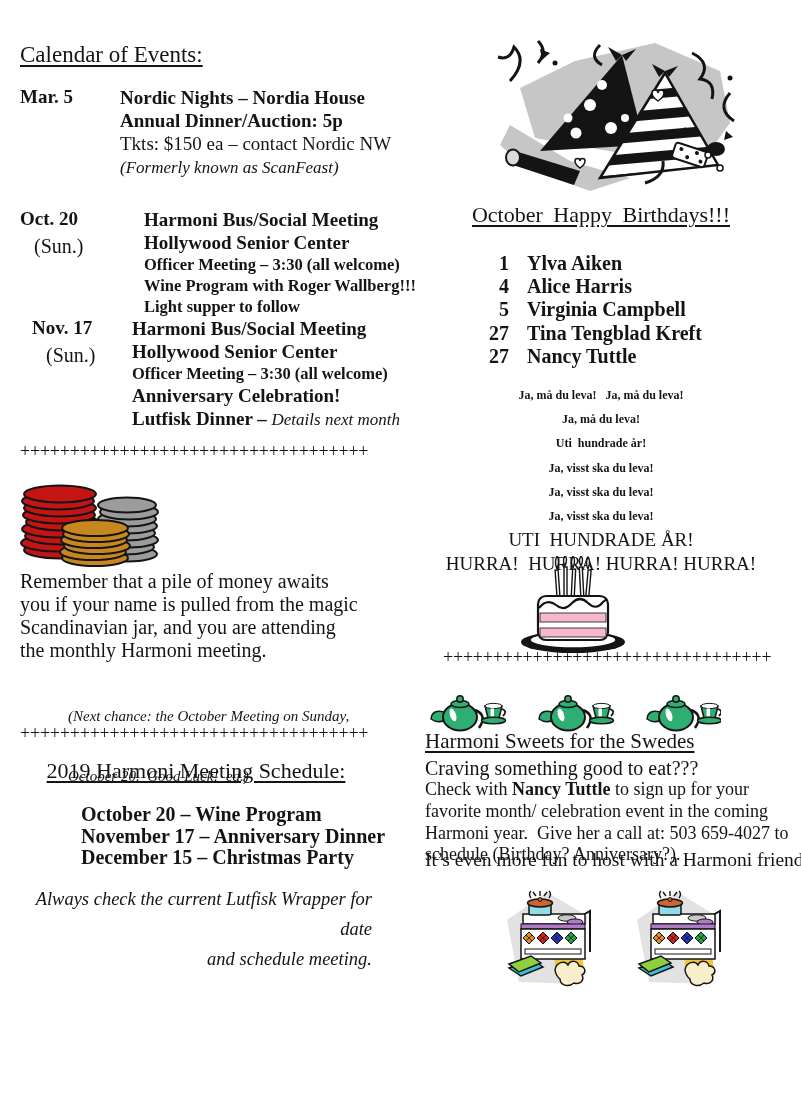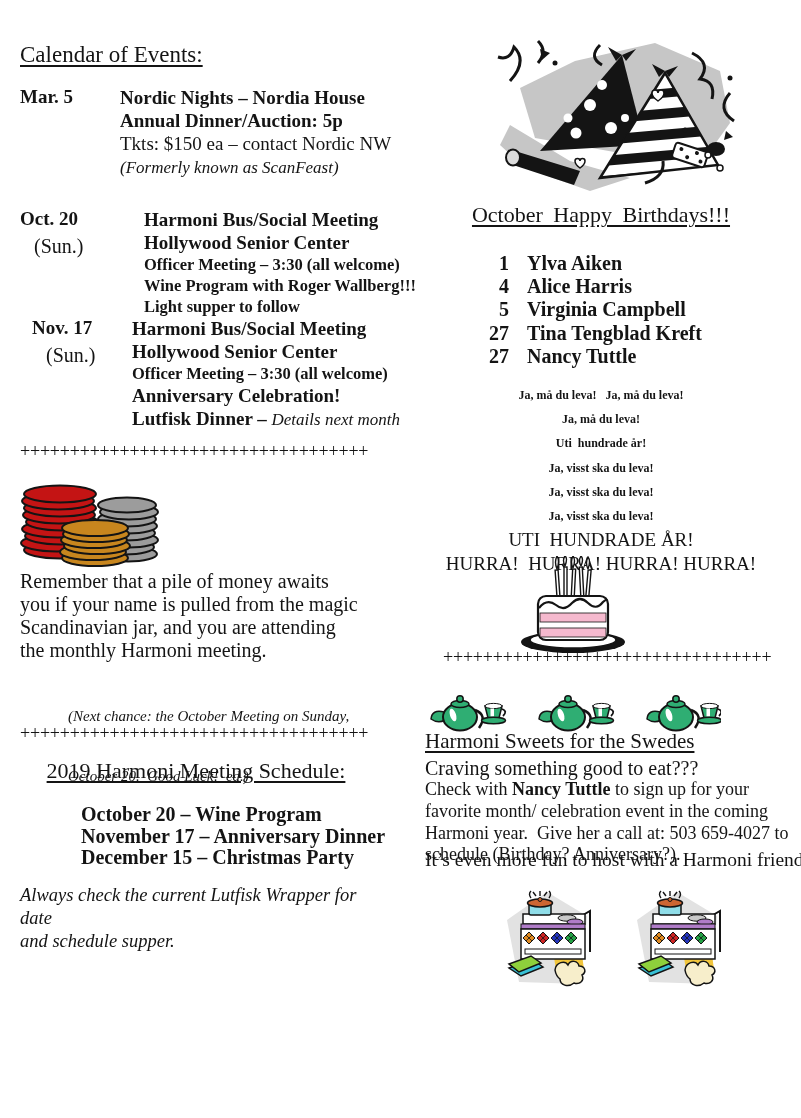--- a/index.html
+++ b/index.html
@@ -17,21 +17,21 @@
   .ev-body { width:306px; text-align:left; }
   .l-lg { font-size:19px; font-weight:bold; line-height:23px; white-space:nowrap; }
   .l-sm { font-size:16.5px; font-weight:bold; line-height:21px; white-space:nowrap; }
   .l-reg { font-size:19px; line-height:24px; white-space:nowrap; }
   .l-it { font-size:17px; font-style:italic; line-height:23px; white-space:nowrap; }
   .plusline { font-size:18px; letter-spacing:-0.2px; white-space:pre; }
   .money { font-size:20px; font-weight:normal; line-height:23px; }
   .nextchance { font-size:15px; font-style:italic; line-height:20px; white-space:pre; }
   .sched-head { font-size:22px; text-align:center; width:352px; }
   .sched-item { font-size:20px; font-weight:bold; line-height:21.5px; white-space:nowrap; }
-  .footnote { font-size:18.5px; font-style:italic; line-height:23px; text-align:left; width:352px; }
+  .footnote { font-size:18.5px; font-style:italic; line-height:30px; text-align:right; width:352px; }
 
   
   .bd-heading { font-size:22px; word-spacing:5px; }
   .center352 { width:352px; text-align:center; }
   .bd-row { display:flex; font-size:20px; font-weight:bold; line-height:23.2px; }
   .bd-day { width:84px; text-align:right; flex:0 0 84px; }
   .bd-name { margin-left:18px; white-space:nowrap; }
   .song-line { font-size:12px; font-weight:bold; line-height:24.2px; white-space:pre; }
   .song-caps { font-weight:normal; font-size:19px; }
   .sweets-heading { font-size:21px; }
@@ -139,21 +139,21 @@
   <div class="abs sched-head" style="left:20px; top:758px;">
     <span class="h-underline">2019 Harmoni Meeting Schedule:</span>
   </div>
   <div class="abs" style="left:72px; top:804px;margin-left:9px;">
     <div class="sched-item">October 20 – Wine Program</div>
     <div class="sched-item">November 17 – Anniversary Dinner</div>
     <div class="sched-item">December 15 – Christmas Party</div>
   </div>
   <div class="abs footnote" style="left:20px; top:884px;">
     <div>Always check the current Lutfisk Wrapper for date</div>
-    <div>and schedule supper.</div>
+    <div>and schedule meeting.</div>
   </div>
 
   <svg class="abs" style="left:480px; top:33px;" width="265" height="162" viewBox="0 0 265 162">
     <polygon points="95,28 175,10 240,38 250,90 225,125 140,120 55,105 40,55" fill="#c6c6c6"></polygon>
     <polygon points="30,92 90,128 150,145 110,158 45,135 20,112" fill="#c6c6c6"></polygon>
 
     <g>
       <polygon points="142,22 60,118 165,112" fill="#141414"></polygon>
       <circle cx="110" cy="72" r="6" fill="#fff"></circle>
         <circle cx="131" cy="95" r="6" fill="#fff"></circle>

